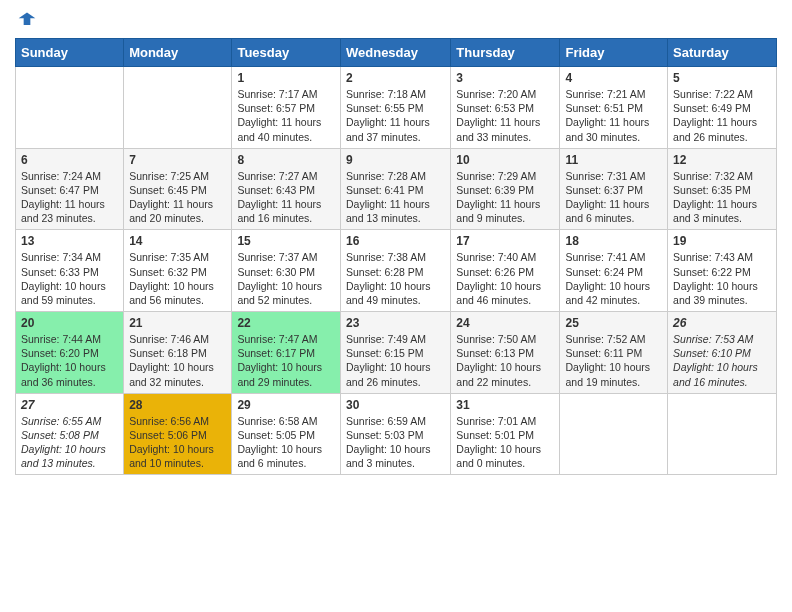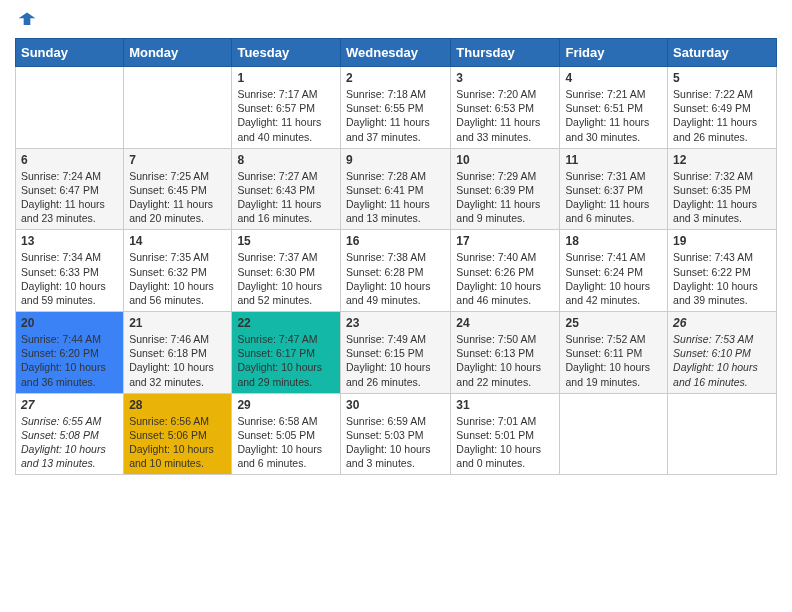--- a/index.html
+++ b/index.html
@@ -217,29 +217,29 @@
           <td style="background: rgb(255, 255, 255);">
             <span class="day-number">18</span>
             <div class="day-info">Sunrise: 7:41 AM<br>Sunset: 6:24 PM<br>Daylight: 10 hours and 42 minutes.</div>
           </td>
           <td style="background: rgb(255, 255, 255);">
             <span class="day-number">19</span>
             <div class="day-info">Sunrise: 7:43 AM<br>Sunset: 6:22 PM<br>Daylight: 10 hours and 39 minutes.</div>
           </td>
         </tr>
         <tr>
-          <td style="background: #3b82f6;">
+          <td style="background: #86efac;">
             <span class="day-number">20</span>
             <div class="day-info">Sunrise: 7:44 AM<br>Sunset: 6:20 PM<br>Daylight: 10 hours and 36 minutes.</div>
           </td>
           <td style="background: rgb(245, 245, 245);">
             <span class="day-number">21</span>
             <div class="day-info">Sunrise: 7:46 AM<br>Sunset: 6:18 PM<br>Daylight: 10 hours and 32 minutes.</div>
           </td>
-          <td style="background: #14b8a6;">
+          <td style="background: #86efac;">
             <span class="day-number">22</span>
             <div class="day-info">Sunrise: 7:47 AM<br>Sunset: 6:17 PM<br>Daylight: 10 hours and 29 minutes.</div>
           </td>
           <td style="background: rgb(245, 245, 245);">
             <span class="day-number">23</span>
             <div class="day-info">Sunrise: 7:49 AM<br>Sunset: 6:15 PM<br>Daylight: 10 hours and 26 minutes.</div>
           </td>
           <td style="background: rgb(245, 245, 245);">
             <span class="day-number">24</span>
             <div class="day-info">Sunrise: 7:50 AM<br>Sunset: 6:13 PM<br>Daylight: 10 hours and 22 minutes.</div>

